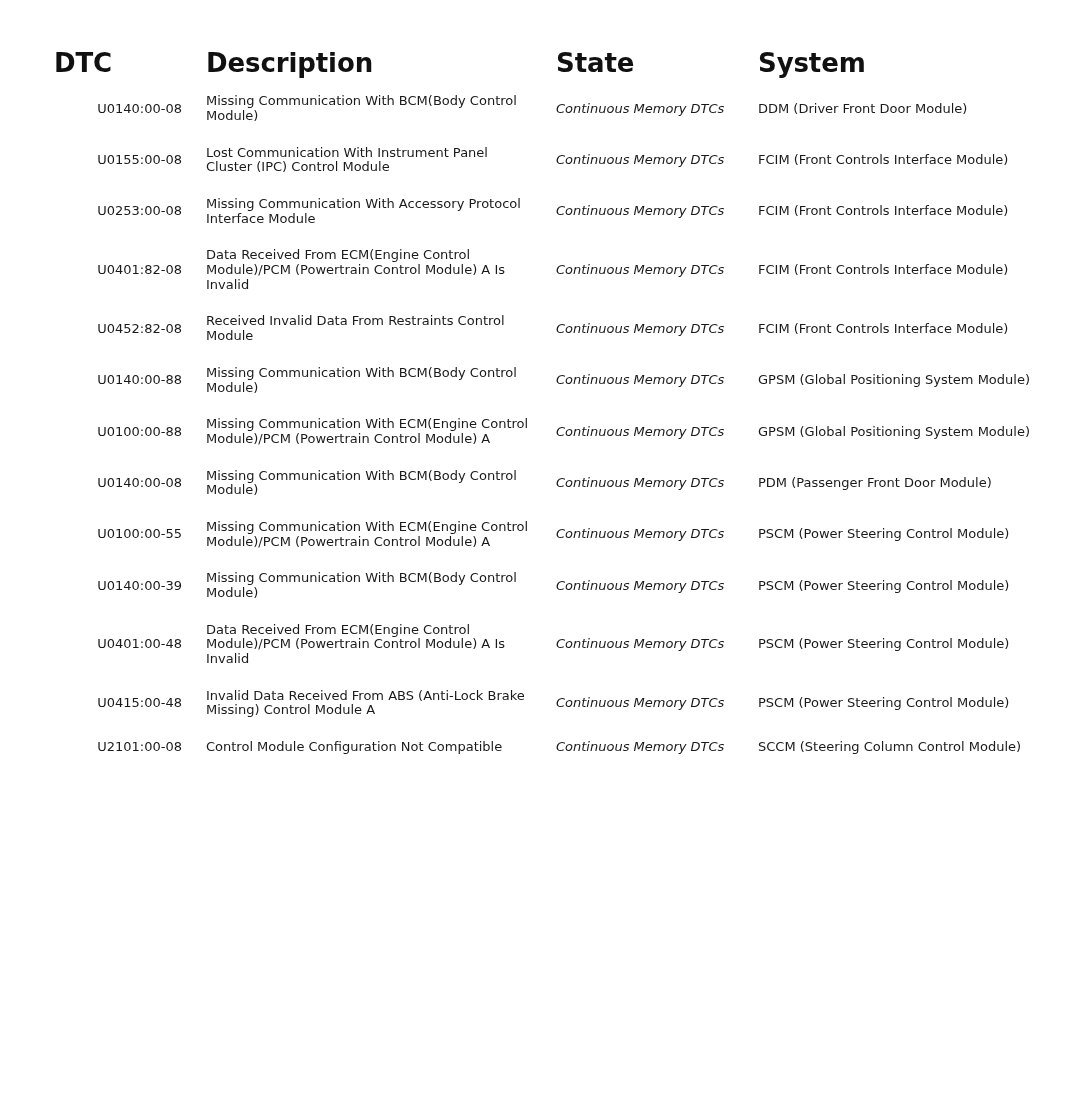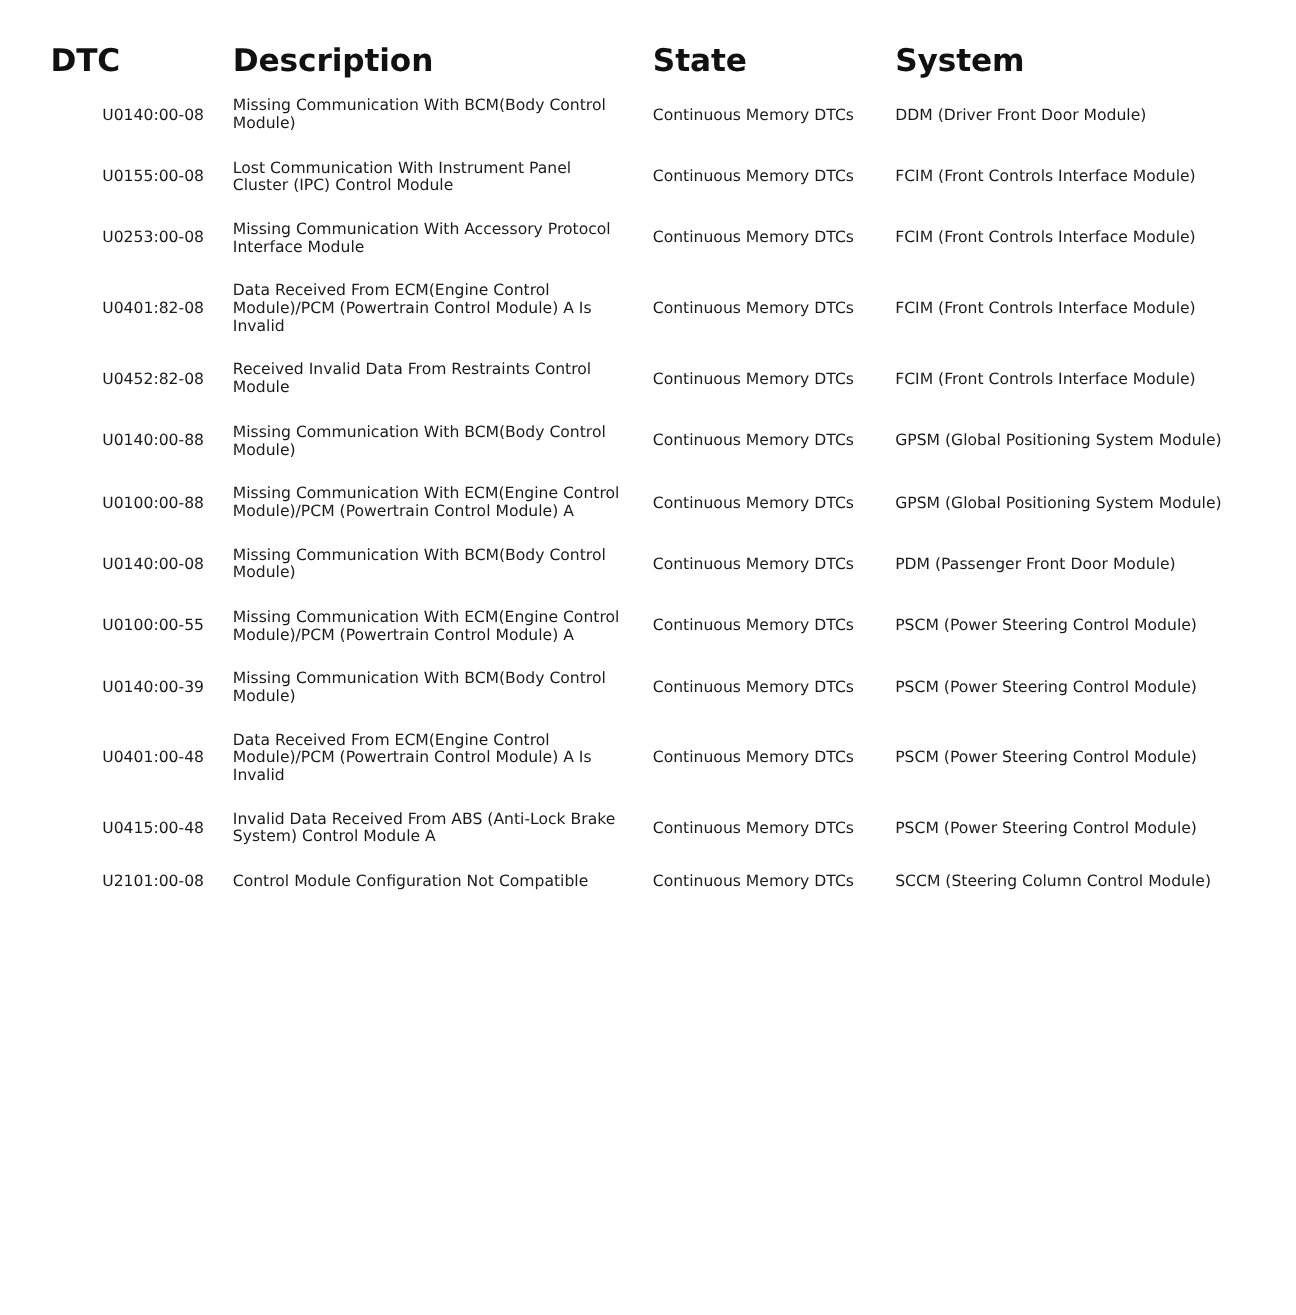--- a/index.html
+++ b/index.html
@@ -13,21 +13,21 @@
     font-family: "DejaVu Sans", sans-serif;
     color: #1a1a1a;
     overflow: hidden;
   }
   .sheet {
     position: relative;
     width: 868px;
     height: 1096px;
     background: #ffffff;
     box-sizing: border-box;
-    padding: 0;
+    padding: 12px;
     border-radius: 10px;
   }
   table.dtc-table {
     width: 1080px;
     border-collapse: collapse;
     table-layout: fixed;
   }
   table.dtc-table col.col-dtc     { width: 180px; }
   table.dtc-table col.col-desc    { width: 350px; }
   table.dtc-table col.col-state   { width: 200px; }
@@ -56,21 +56,21 @@
     padding-top: 11px;
     padding-bottom: 11px;
     font-weight: 400;
   }
   tbody td.c-dtc {
     text-align: right;
     padding-right: 10px;
     white-space: nowrap;
   }
   tbody td.c-desc   { padding-left: 14px; padding-right: 8px; }
-  tbody td.c-state  { padding-left: 14px; padding-right: 8px; }
+  tbody td.c-state  { padding-left: 14px; padding-right: 8px; font-style: italic; }
   tbody td.c-system { padding-left: 16px; padding-right: 8px; }
 </style>
 </head>
 <body>
 
 <div class="sheet">
   <table class="dtc-table">
     <colgroup>
       <col class="col-dtc">
       <col class="col-desc">
@@ -147,21 +147,21 @@
           <td class="c-system">PSCM (Power Steering Control Module)</td>
         </tr>
         <tr>
           <td class="c-dtc">U0401:00-48</td>
           <td class="c-desc">Data Received From ECM(Engine Control Module)/PCM (Powertrain Control Module) A Is Invalid</td>
           <td class="c-state">Continuous Memory DTCs</td>
           <td class="c-system">PSCM (Power Steering Control Module)</td>
         </tr>
         <tr>
           <td class="c-dtc">U0415:00-48</td>
-          <td class="c-desc">Invalid Data Received From ABS (Anti-Lock Brake System) Control Module A</td>
+          <td class="c-desc">Invalid Data Received From ABS (Anti-Lock Brake Missing) Control Module A</td>
           <td class="c-state">Continuous Memory DTCs</td>
           <td class="c-system">PSCM (Power Steering Control Module)</td>
         </tr>
         <tr>
           <td class="c-dtc">U2101:00-08</td>
           <td class="c-desc">Control Module Configuration Not Compatible</td>
           <td class="c-state">Continuous Memory DTCs</td>
           <td class="c-system">SCCM (Steering Column Control Module)</td>
         </tr>
       </tbody>

